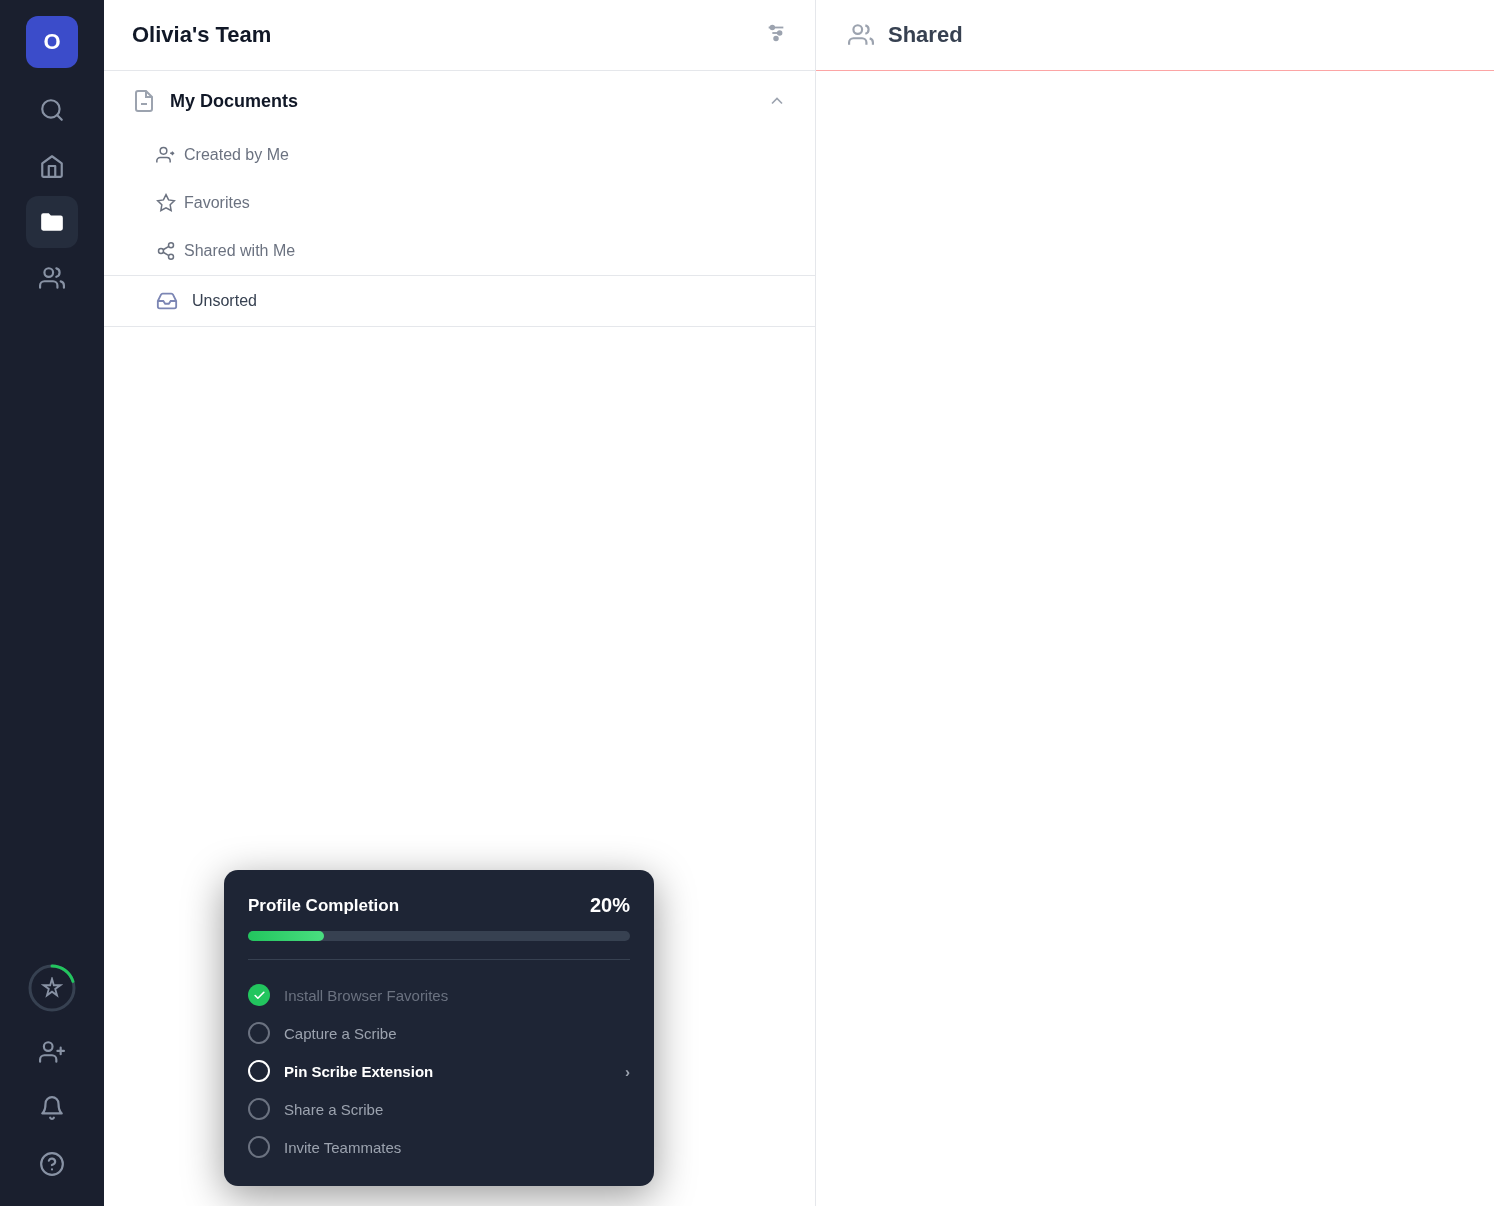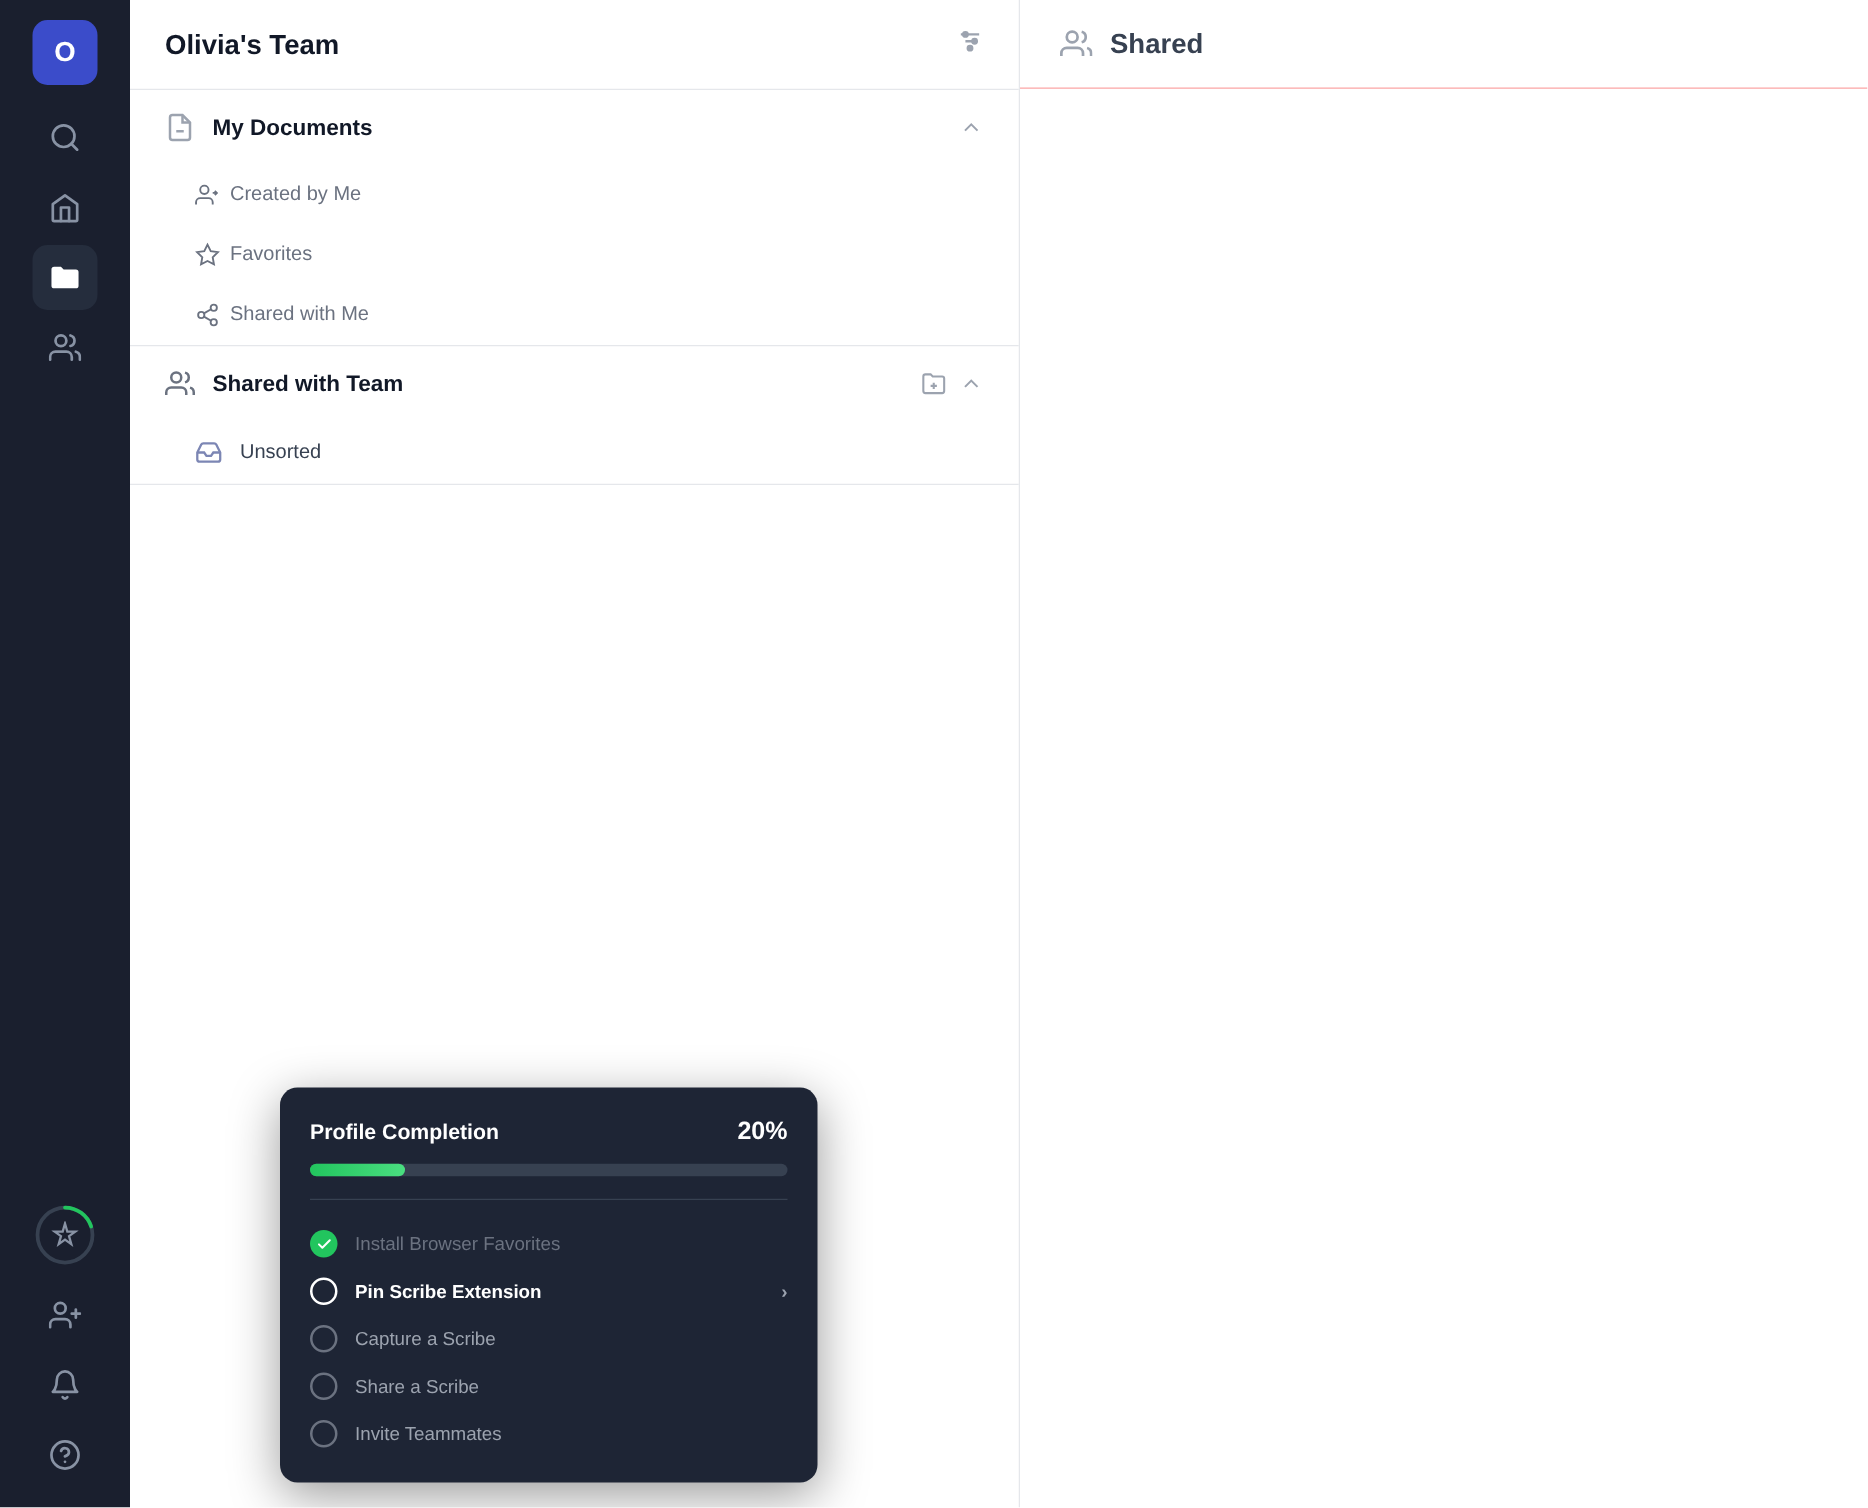--- a/index.html
+++ b/index.html
@@ -296,41 +296,20 @@
         <circle cx="6" cy="12" r="3"></circle>
         <circle cx="18" cy="19" r="3"></circle>
         <line x1="8.59" y1="13.51" x2="15.42" y2="17.49"></line>
         <line x1="15.41" y1="6.51" x2="8.59" y2="10.49"></line>
       </svg>
       <span>Shared with Me</span>
     </div>
   </div>
 
   <div class="section">
-    <div class="section-header">
-      <div class="section-header-left">
-        <svg width="24" height="24" viewBox="0 0 24 24" fill="none" stroke="#6b7280" stroke-width="2">
-          <path d="M17 21v-2a4 4 0 00-4-4H5a4 4 0 00-4 4v2"></path>
-          <circle cx="9" cy="7" r="4"></circle>
-          <path d="M23 21v-2a4 4 0 00-3-3.87"></path>
-          <path d="M16 3.13a4 4 0 010 7.75"></path>
-        </svg>
-        <span class="section-header-title">Shared with Team</span>
-      </div>
-      <div class="section-header-right">
-        <svg width="20" height="20" viewBox="0 0 24 24" fill="none" stroke="currentColor" stroke-width="2">
-          <path d="M22 19a2 2 0 01-2 2H4a2 2 0 01-2-2V5a2 2 0 012-2h5l2 2h9a2 2 0 012 2z"></path>
-          <line x1="12" y1="11" x2="12" y2="17"></line>
-          <line x1="9" y1="14" x2="15" y2="14"></line>
-        </svg>
-        <svg width="20" height="20" viewBox="0 0 24 24" fill="none" stroke="currentColor" stroke-width="2">
-          <polyline points="18 15 12 9 6 15"></polyline>
-        </svg>
-      </div>
-    </div>
 
     <div class="unsorted-item">
       <svg width="22" height="22" viewBox="0 0 24 24" fill="none" stroke="#7c86b4" stroke-width="2">
         <polyline points="22 12 16 12 14 15 10 15 8 12 2 12"></polyline>
         <path d="M5.45 5.11L2 12v6a2 2 0 002 2h16a2 2 0 002-2v-6l-3.45-6.89A2 2 0 0016.76 4H7.24a2 2 0 00-1.79 1.11z"></path>
       </svg>
       <span>Unsorted</span>
     </div>
   </div>
 
@@ -346,29 +325,29 @@
 
     <div class="popup-item completed">
       <div class="check-circle-filled">
         <svg width="13" height="13" viewBox="0 0 24 24" fill="none" stroke="#fff" stroke-width="3" stroke-linecap="round" stroke-linejoin="round">
           <polyline points="20 6 9 17 4 12"></polyline>
         </svg>
       </div>
       <span>Install Browser Favorites</span>
     </div>
 
+    <div class="popup-item inactive">
+      <div class="check-circle-gray"></div>
+      <span>Capture a Scribe</span>
+    </div>
+
     <div class="popup-item active">
       <div class="check-circle-empty"></div>
       <span>Pin Scribe Extension</span>
       <span class="popup-item-arrow">›</span>
-    </div>
-
-    <div class="popup-item inactive">
-      <div class="check-circle-gray"></div>
-      <span>Capture a Scribe</span>
     </div>
 
     <div class="popup-item inactive">
       <div class="check-circle-gray"></div>
       <span>Share a Scribe</span>
     </div>
 
     <div class="popup-item inactive">
       <div class="check-circle-gray"></div>
       <span>Invite Teammates</span>

